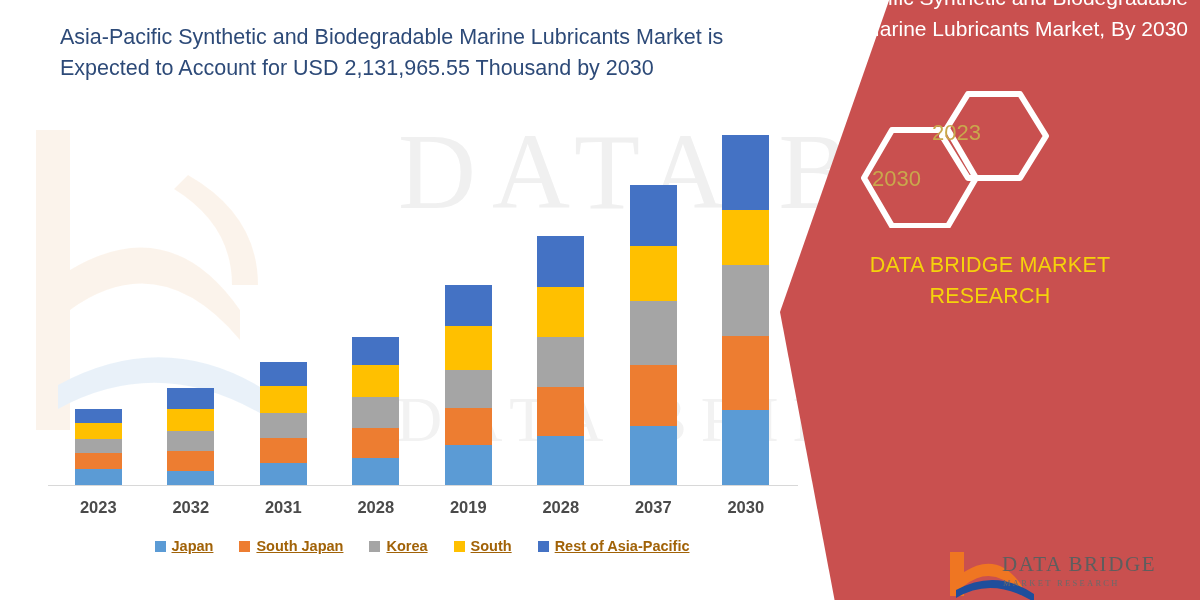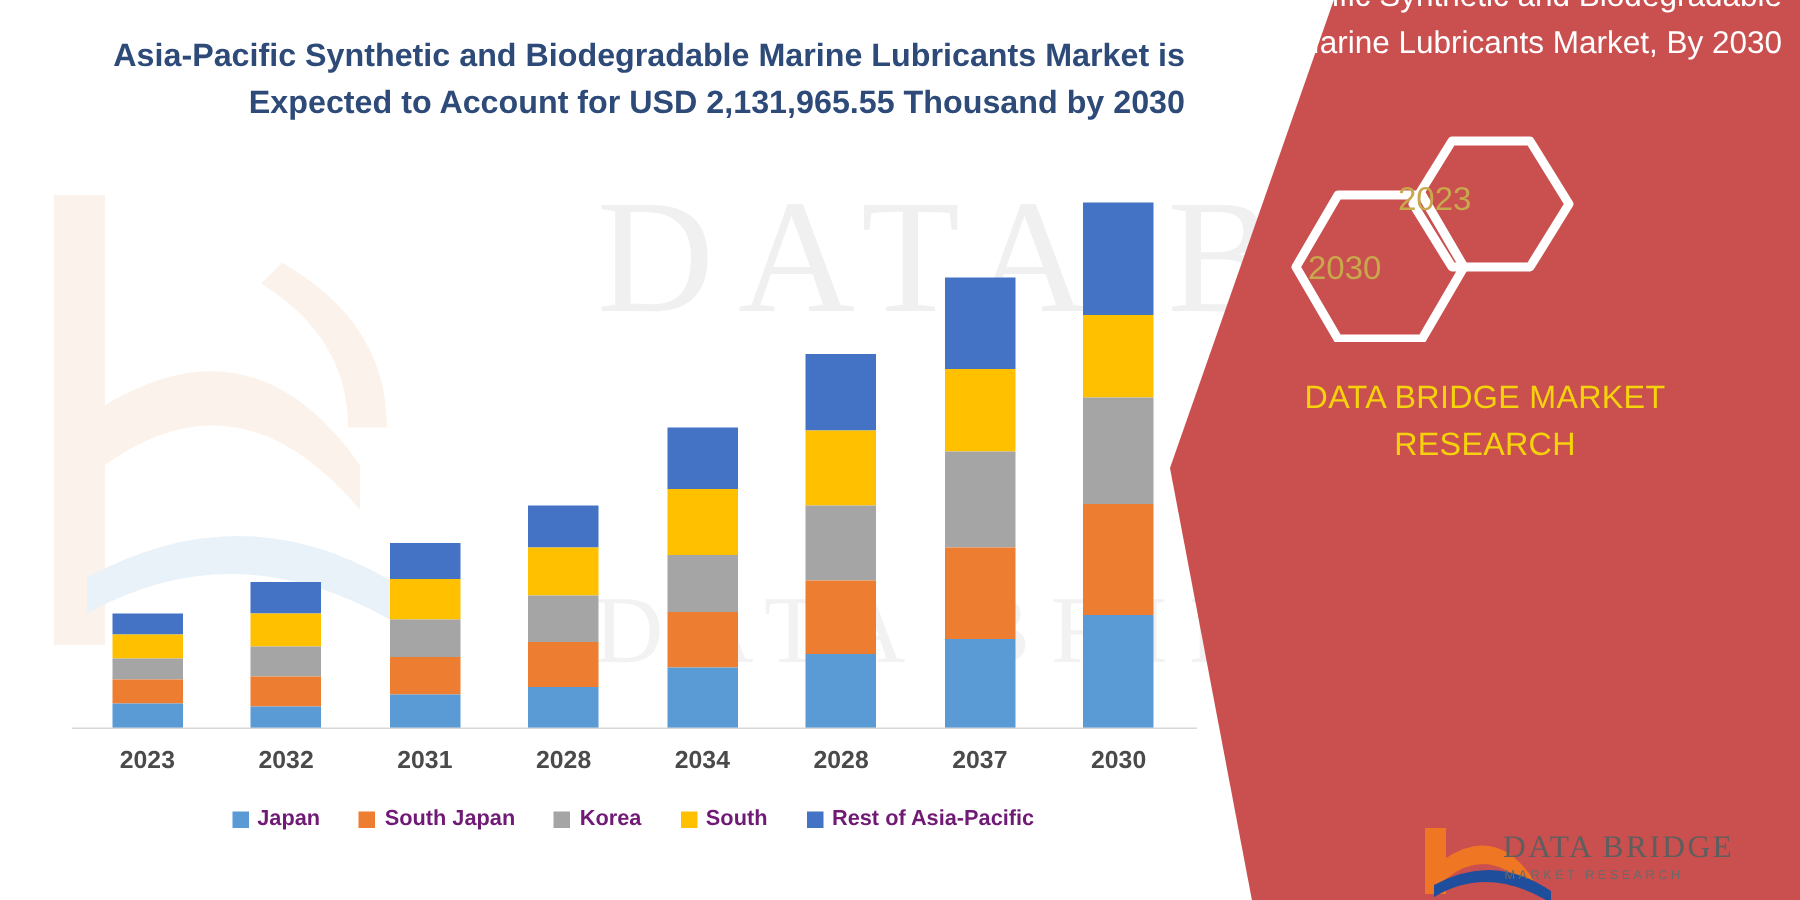--- a/index.html
+++ b/index.html
@@ -53,25 +53,25 @@
     line-height: 64px;
     letter-spacing: 14px;
     color: #f2f2f2;
   }
 
   
   .chart-title {
     position: absolute;
     left: 60px; top: 22px;
     width: 730px;
-    text-align: right;
+    text-align: left;
     color: #2d4a78;
     font-size: 21.5px;
     line-height: 31px;
-    font-weight: 700;
+    font-weight: 400;
     z-index: 5;
   }
 
   
   .plot {
     position: absolute;
     left: 52px;
     top: 110px;
     width: 740px;
     height: 376px;
@@ -135,23 +135,24 @@
     display: flex;
     align-items: center;
     justify-content: center;
     gap: 26px;
     z-index: 5;
   }
   .legend-item { display: flex; align-items: center; gap: 6px; }
   .legend-swatch { width: 11px; height: 11px; display: block; }
   .legend-label {
     font-size: 14.5px;
-    color: #701a75;
+    color: #a16207;
     font-weight: 600;
     white-space: nowrap;
+    text-decoration: underline;
   }
 
   
   .red-panel {
     position: absolute;
     right: 0; top: 0;
     width: 420px; height: 600px;
     z-index: 6;
     overflow: hidden;
   }
@@ -215,21 +216,21 @@
     color: #5e5e5e;
     font-family: "Liberation Serif", serif;
     font-size: 21px;
     letter-spacing: 1.6px;
     white-space: nowrap;
   }
   .corner-logo-sub {
     position: absolute;
     left: 63px; top: 30px;
     color: #6a6a6a;
-    font-family: Liberation Sans, sans-serif;
+    font-family: Liberation Serif, serif;
     font-size: 8.5px;
     letter-spacing: 2.3px;
     white-space: nowrap;
   }
 </style>
 </head>
 <body>
 
 <div id="root">
 
@@ -323,21 +324,21 @@
         </div>
       </div>
     <div class="axis-line"></div>
   </div>
 
   <div class="xlabels" id="xlabels">
       <div class="xlabel">2023</div>
       <div class="xlabel">2032</div>
       <div class="xlabel">2031</div>
       <div class="xlabel">2028</div>
-      <div class="xlabel">2034</div>
+      <div class="xlabel">2019</div>
       <div class="xlabel">2028</div>
       <div class="xlabel">2037</div>
       <div class="xlabel">2030</div>
     </div>
 
   <div class="legend" id="legend">
       <div class="legend-item">
         <span class="legend-swatch" style="background: rgb(91, 155, 213);"></span>
         <span class="legend-label">Japan</span>
       </div>

